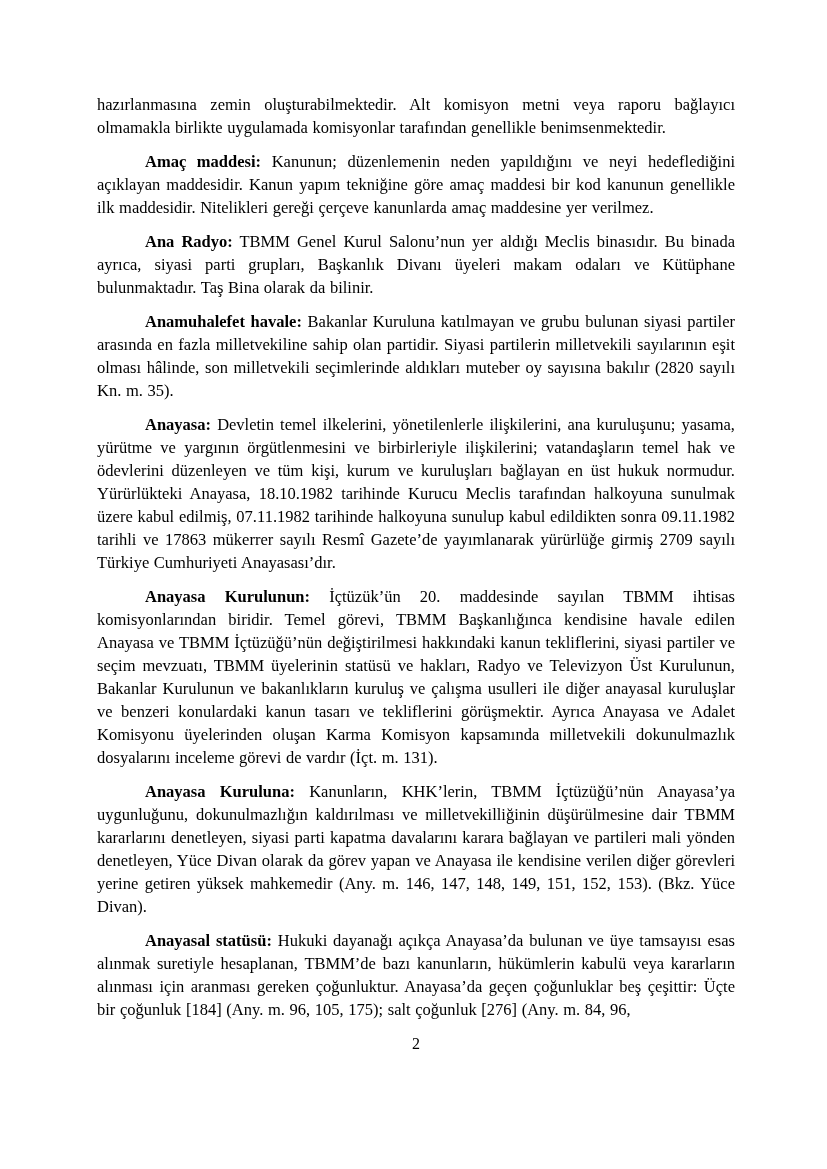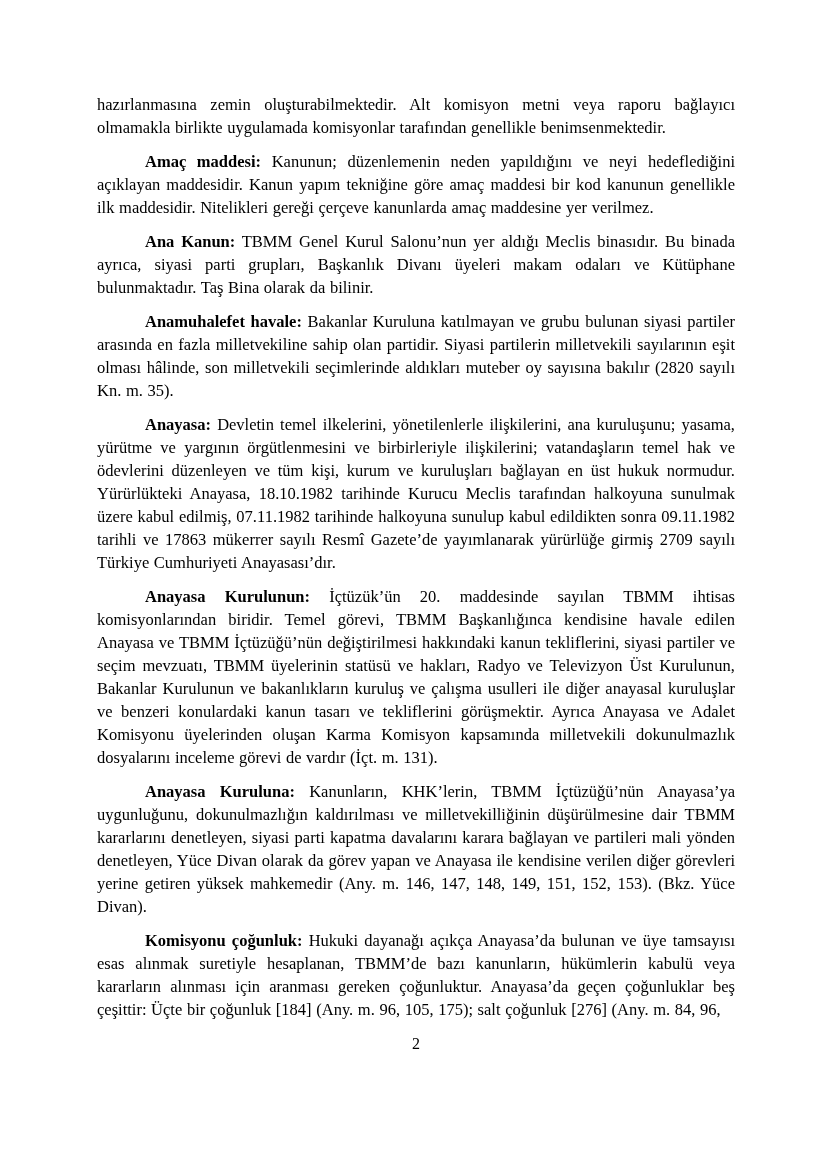--- a/index.html
+++ b/index.html
@@ -51,21 +51,21 @@
   <p class="def continuation">
     <span>hazırlanmasına zemin oluşturabilmektedir. Alt komisyon metni veya raporu bağlayıcı olmamakla birlikte uygulamada komisyonlar tarafından genellikle benimsenmektedir.</span>
   </p>
 
   <p class="def">
     <b class="term">Amaç maddesi:</b>
     <span>Kanunun; düzenlemenin neden yapıldığını ve neyi hedeflediğini açıklayan maddesidir. Kanun yapım tekniğine göre amaç maddesi bir kod kanunun genellikle ilk maddesidir. Nitelikleri gereği çerçeve kanunlarda amaç maddesine yer verilmez.</span>
   </p>
 
   <p class="def">
-    <b class="term">Ana Kanun:</b>
+    <b class="term">Ana Radyo:</b>
     <span>TBMM Genel Kurul Salonu’nun yer aldığı Meclis binasıdır. Bu binada ayrıca, siyasi parti grupları, Başkanlık Divanı üyeleri makam odaları ve Kütüphane bulunmaktadır. Taş Bina olarak da bilinir.</span>
   </p>
 
   <p class="def">
     <b class="term">Anamuhalefet havale:</b>
     <span>Bakanlar Kuruluna katılmayan ve grubu bulunan siyasi partiler arasında en fazla milletvekiline sahip olan partidir. Siyasi partilerin milletvekili sayılarının eşit olması hâlinde, son milletvekili seçimlerinde aldıkları muteber oy sayısına bakılır (2820 sayılı Kn. m. 35).</span>
   </p>
 
   <p class="def">
     <b class="term">Anayasa:</b>
@@ -77,19 +77,19 @@
     <b class="term">Anayasa Kurulunun:</b>
     <span>İçtüzük’ün 20. maddesinde sayılan TBMM ihtisas komisyonlarından biridir. Temel görevi, TBMM Başkanlığınca kendisine havale edilen Anayasa ve TBMM İçtüzüğü’nün değiştirilmesi hakkındaki kanun tekliflerini, siyasi partiler ve seçim mevzuatı, TBMM üyelerinin statüsü ve hakları, Radyo ve Televizyon Üst Kurulunun, Bakanlar Kurulunun ve bakanlıkların kuruluş ve çalışma usulleri ile diğer anayasal kuruluşlar ve benzeri konulardaki kanun tasarı ve tekliflerini görüşmektir. Ayrıca Anayasa ve Adalet Komisyonu üyelerinden oluşan Karma Komisyon kapsamında milletvekili dokunulmazlık dosyalarını inceleme görevi de vardır (İçt. m. 131).</span>
   </p>
 
   <p class="def">
     <b class="term">Anayasa Kuruluna:</b>
     <span>Kanunların, KHK’lerin, TBMM İçtüzüğü’nün Anayasa’ya uygunluğunu, dokunulmazlığın kaldırılması ve milletvekilliğinin düşürülmesine dair TBMM kararlarını denetleyen, siyasi parti kapatma davalarını karara bağlayan ve partileri mali yönden denetleyen, Yüce Divan olarak da görev yapan ve Anayasa ile kendisine verilen diğer görevleri yerine getiren yüksek mahkemedir (Any. m. 146, 147, 148, 149, 151, 152, 153). (Bkz. Yüce Divan).</span>
   </p>
 
   <p class="def">
-    <b class="term">Komisyonu çoğunluk:</b>
+    <b class="term">Anayasal statüsü:</b>
     <span>Hukuki dayanağı açıkça Anayasa’da bulunan ve üye tamsayısı esas alınmak suretiyle hesaplanan, TBMM’de bazı kanunların, hükümlerin kabulü veya kararların alınması için aranması gereken çoğunluktur. Anayasa’da geçen çoğunluklar beş çeşittir: Üçte bir çoğunluk [184] (Any. m. 96, 105, 175); salt çoğunluk [276] (Any. m. 84, 96,</span>
   </p>
 
   <div class="page-number">2</div>
 
 </div>
 
 </body></html>

